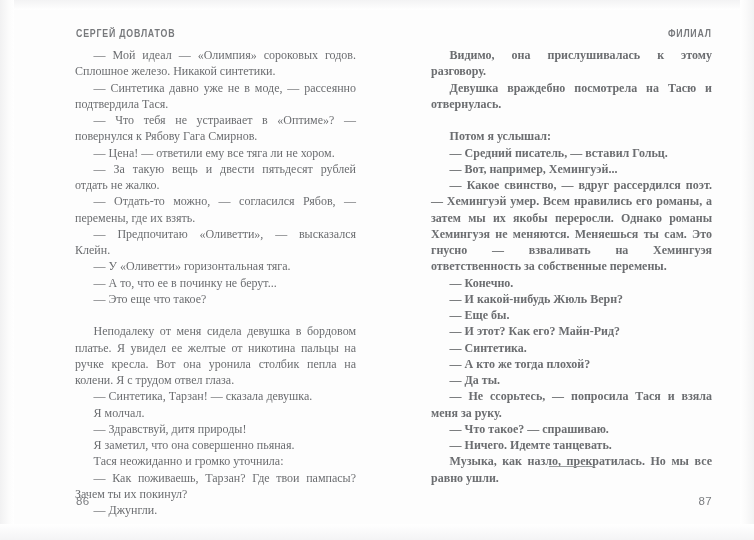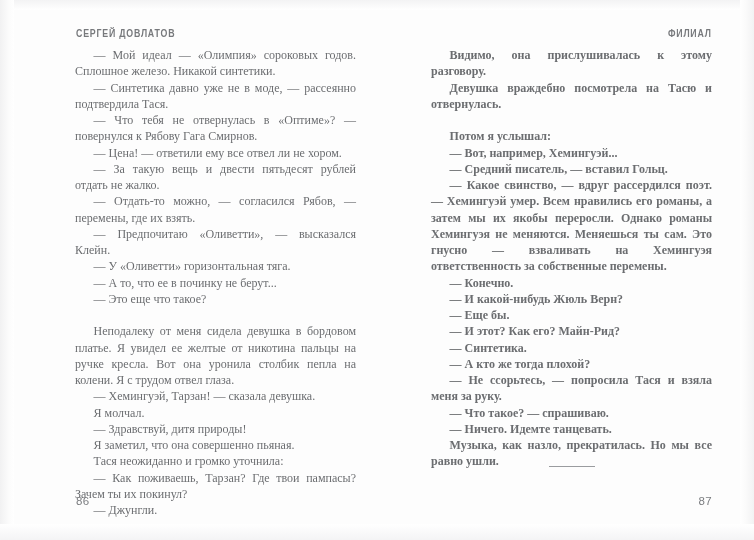--- a/index.html
+++ b/index.html
@@ -123,55 +123,56 @@
   <div class="page-edge-top"></div>
   <div class="page-edge-left"></div>
   <div class="page-edge-right"></div>
   <div class="page-edge-bottom"></div>
 
   <div class="running-head left">СЕРГЕЙ ДОВЛАТОВ</div>
 
   <div class="page-col left" id="left-col">
       <p>— Мой идеал — «Олимпия» сороковых годов. Сплошное железо. Никакой синтетики.</p>
       <p>— Синтетика давно уже не в моде, — рассеянно подтвердила Тася.</p>
-      <p>— Что тебя не отвернулась в «Оптиме»? — повернулся к Рябову Гага Смирнов.</p>
-      <p>— Цена! — ответили ему все отвел ли не хором.</p>
+      <p>— Что тебя не устраивает в «Оптиме»? — повернулся к Рябову Гага Смирнов.</p>
+      <p>— Цена! — ответили ему все тяга ли не хором.</p>
       <p>— За такую вещь и двести пятьдесят рублей отдать не жалко.</p>
       <p>— Отдать-то можно, — согласился Рябов, — перемены, где их взять.</p>
       <p>— Предпочитаю «Оливетти», — высказался Клейн.</p>
       <p>— У «Оливетти» горизонтальная тяга.</p>
       <p>— А то, что ее в починку не берут...</p>
       <p>— Это еще что такое?</p>
       <p class="gap-before">Неподалеку от меня сидела девушка в бордовом платье. Я увидел ее желтые от никотина пальцы на ручке кресла. Вот она уронила столбик пепла на колени. Я с трудом отвел глаза.</p>
-      <p>— Хемингуэй, Тарзан! — сказала девушка.</p>
+      <p>— Синтетика, Тарзан! — сказала девушка.</p>
       <p>Я молчал.</p>
       <p>— Здравствуй, дитя природы!</p>
       <p>Я заметил, что она совершенно пьяная.</p>
       <p>Тася неожиданно и громко уточнила:</p>
       <p>— Как поживаешь, Тарзан? Где твои пампасы? Зачем ты их покинул?</p>
       <p>— Джунгли.</p>
     </div>
 
   <div class="folio left">86</div>
 
   <div class="running-head right">ФИЛИАЛ</div>
 
   <div class="page-col right" id="right-col">
       <p>Видимо, она прислушивалась к этому разговору.</p>
       <p>Девушка враждебно посмотрела на Тасю и отвернулась.</p>
       <p class="gap-before">Потом я услышал:</p>
+      <p>— Средний писатель, — вставил Гольц.</p>
       <p>— Вот, например, Хемингуэй...</p>
-      <p>— Средний писатель, — вставил Гольц.</p>
       <p>— Какое свинство, — вдруг рассердился поэт. — Хемингуэй умер. Всем нравились его романы, а затем мы их якобы переросли. Однако романы Хемингуэя не меняются. Меняешься ты сам. Это гнусно — взваливать на Хемингуэя ответственность за собственные перемены.</p>
       <p>— Конечно.</p>
       <p>— И какой-нибудь Жюль Верн?</p>
       <p>— Еще бы.</p>
       <p>— И этот? Как его? Майн-Рид?</p>
       <p>— Синтетика.</p>
       <p>— А кто же тогда плохой?</p>
+      <p>— Да ты.</p>
       <p>— Не ссорьтесь, — попросила Тася и взяла меня за руку.</p>
       <p>— Что такое? — спрашиваю.</p>
       <p>— Ничего. Идемте танцевать.</p>
       <p>Музыка, как назло, прекратилась. Но мы все равно ушли.</p>
     </div>
 
   <div class="section-divider"></div>
 
   <div class="folio right">87</div>
 

